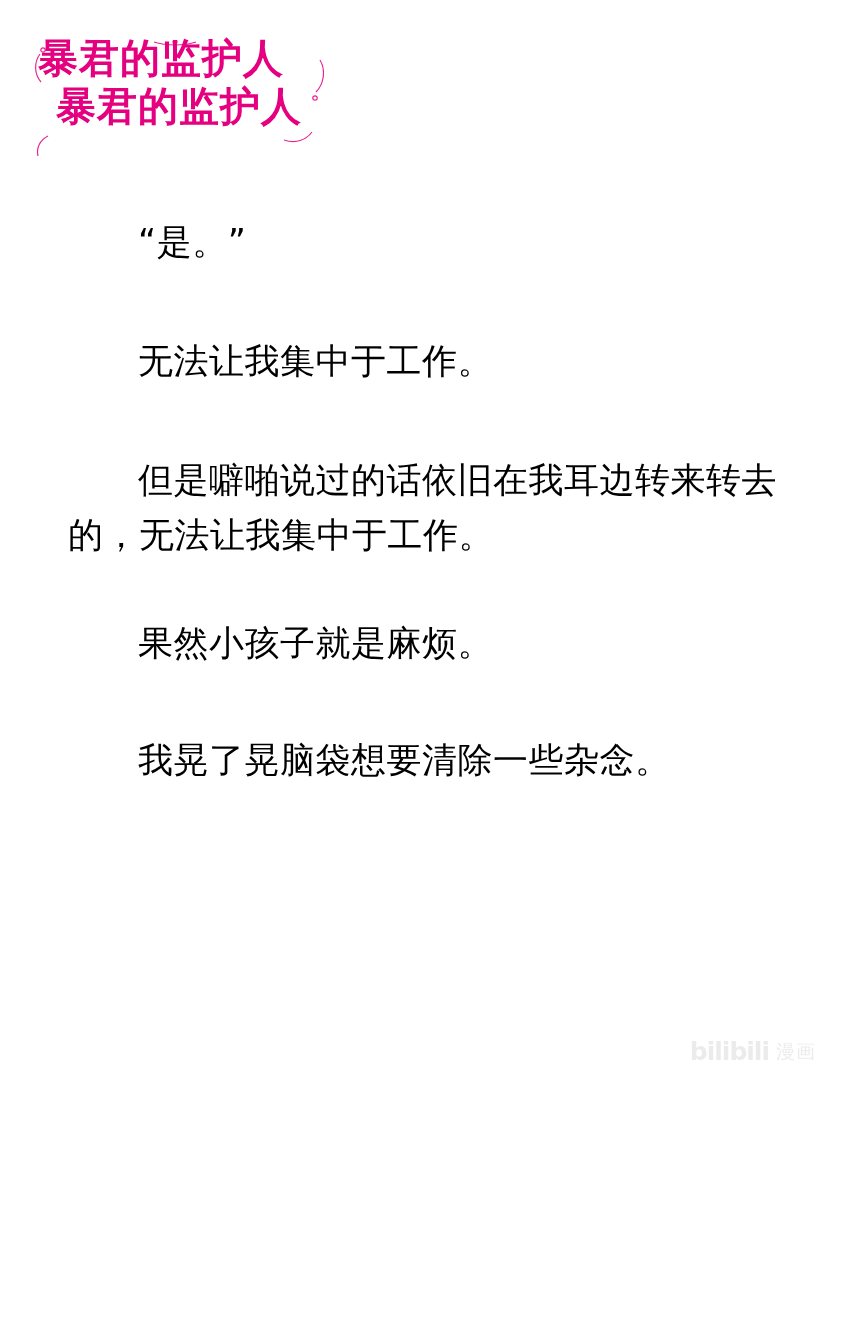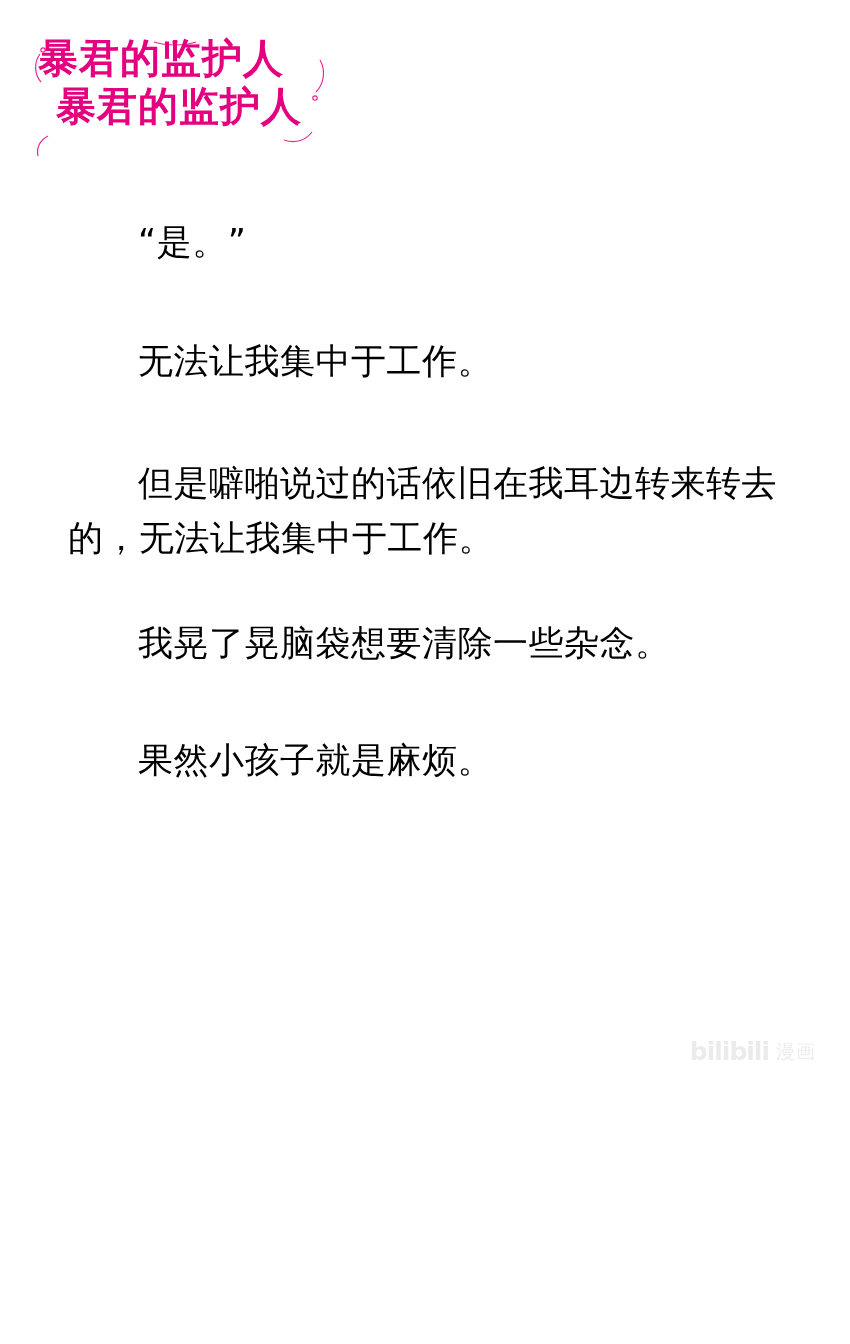--- a/index.html
+++ b/index.html
@@ -68,21 +68,21 @@
     line-height: 1.58;
     color: #000000;
     margin: 0 0 46px 0;
     text-indent: 2em;
     margin-left: -60px;
     width: 710px;
     letter-spacing: 0.5px;
   }
   .para.p-quote { margin-bottom: 64px; }
   .para.p1 { margin-bottom: 66px; }
-  .para.p2 { margin-bottom: 50px; }
+  .para.p2 { margin-bottom: 50px; font-family: Liberation Mono, monospace; }
   .para.p3 { margin-bottom: 62px; }
   .para.p4 { margin-bottom: 62px; }
 
   
   .watermark {
     position: absolute;
     right: 34px;
     bottom: 26px;
     display: flex;
     align-items: center;
@@ -121,22 +121,22 @@
       <circle cx="141" cy="2" r="2"></circle>
     </svg>
     <div class="title-line title-line-1">暴君的监护人</div>
     <div class="title-line title-line-2">暴君的监护人</div>
   </div>
 
   <div class="content">
     <p class="para p-quote">“是。”</p>
     <p class="para p1">无法让我集中于工作。</p>
     <p class="para p2">但是噼啪说过的话依旧在我耳边转来转去的，无法让我集中于工作。</p>
+    <p class="para p4">果然小孩子就是麻烦。</p>
     <p class="para p3">我晃了晃脑袋想要清除一些杂念。</p>
-    <p class="para p4">果然小孩子就是麻烦。</p>
   </div>
 
   <div class="watermark">
     <span class="wm-logo">bilibili</span>
     <span class="wm-text">漫画</span>
   </div>
 
 </div>
 
 </body></html>

